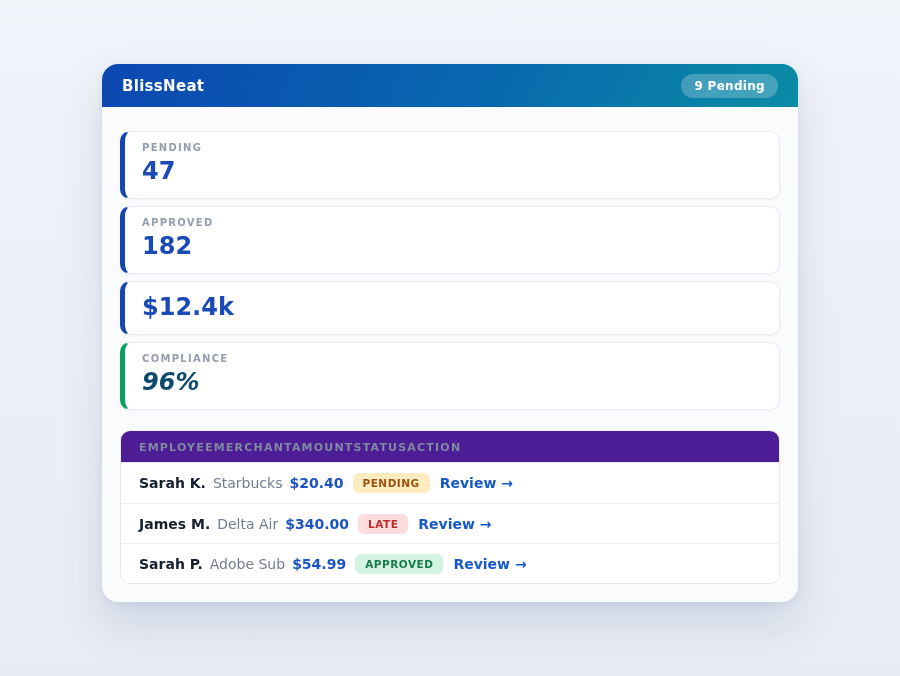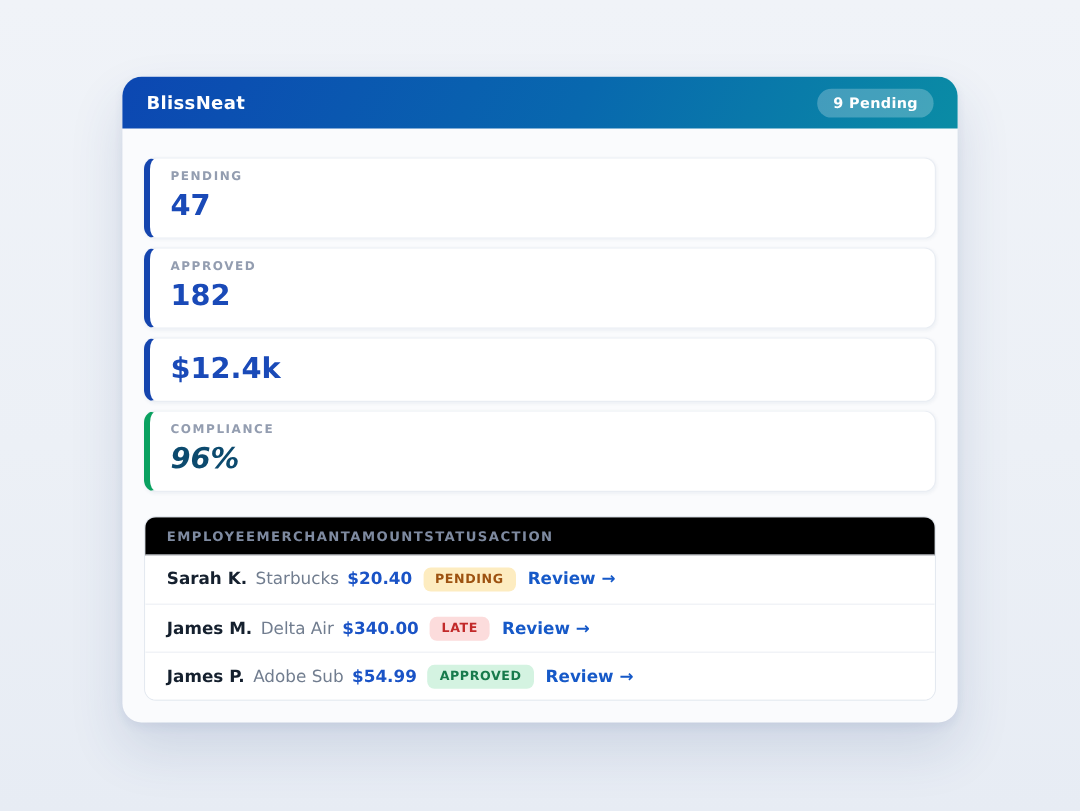--- a/index.html
+++ b/index.html
@@ -38,21 +38,21 @@
     font-size: 10px; font-weight: bold; letter-spacing: 1.3px;
     color: #939db0; margin-bottom: 3px;
   }
   .stat-value { font-size: 24px; font-weight: bold; line-height: 1.25; }
 
   .mini-table {
     margin-top: 20px; background: #ffffff;
     border: 1px solid #e4e9f0; border-radius: 10px; overflow: hidden;
   }
   .table-head {
-    background: #000000; border-bottom: 1px solid #e6eaf1;
+    background: #4c1d95; border-bottom: 1px solid #e6eaf1;
     padding: 8px 18px; line-height: 13px;
   }
   .col-label {
     font-size: 11px; font-weight: bold; letter-spacing: 1.2px; color: #7e8aa0;
   }
   .table-row {
     display: flex; align-items: center; height: 40px; padding: 0 18px;
     background: #ffffff; border-top: 1px solid #eef1f6;
   }
   .table-row:first-child { border-top: none; }
@@ -105,21 +105,21 @@
             <a class="review-link">Review →</a>
           </div>
           <div class="table-row">
             <span class="cell-employee">James M.</span>
             <span class="cell-merchant">Delta Air</span>
             <span class="cell-amount">$340.00</span>
             <span class="status-badge" style="background: rgb(252, 220, 220); color: rgb(194, 42, 42);">LATE</span>
             <a class="review-link">Review →</a>
           </div>
           <div class="table-row">
-            <span class="cell-employee">James P.</span>
+            <span class="cell-employee">Sarah P.</span>
             <span class="cell-merchant">Adobe Sub</span>
             <span class="cell-amount">$54.99</span>
             <span class="status-badge" style="background: rgb(212, 243, 225); color: rgb(23, 122, 76);">APPROVED</span>
             <a class="review-link">Review →</a>
           </div>
         </div>
     </div>
   </div>
 </div>
 

